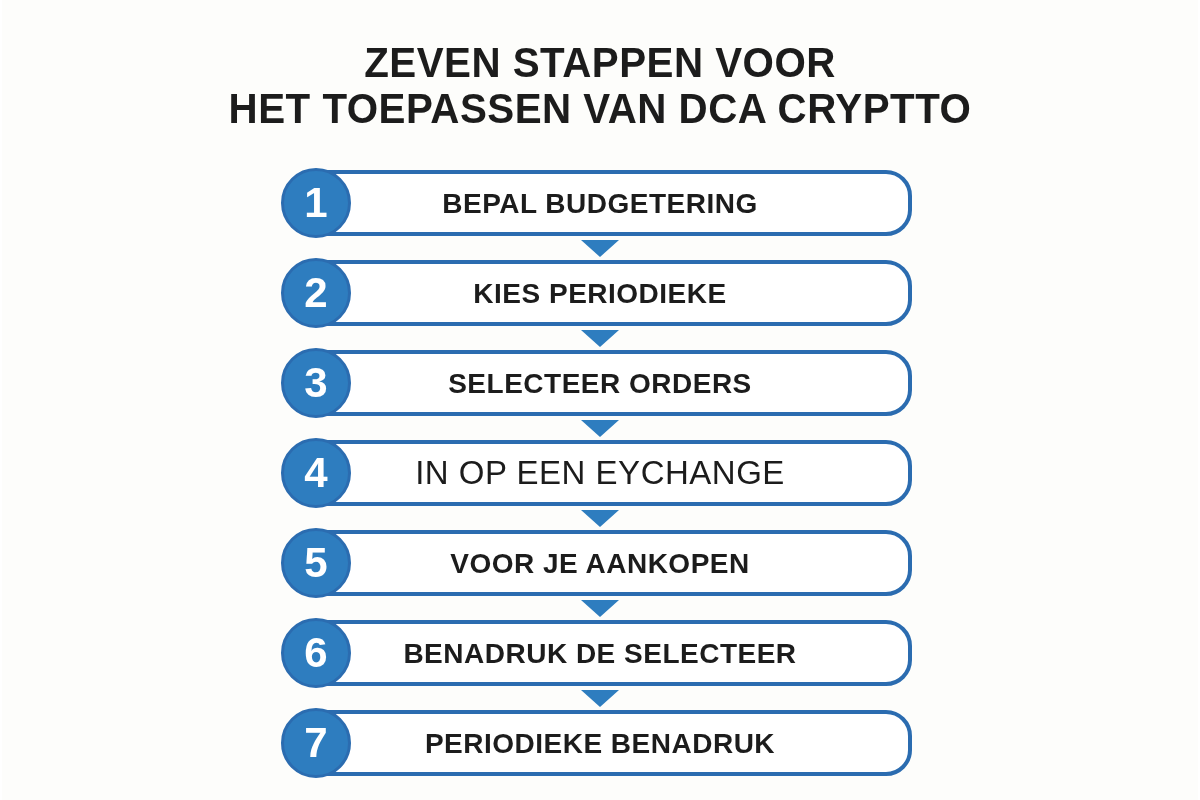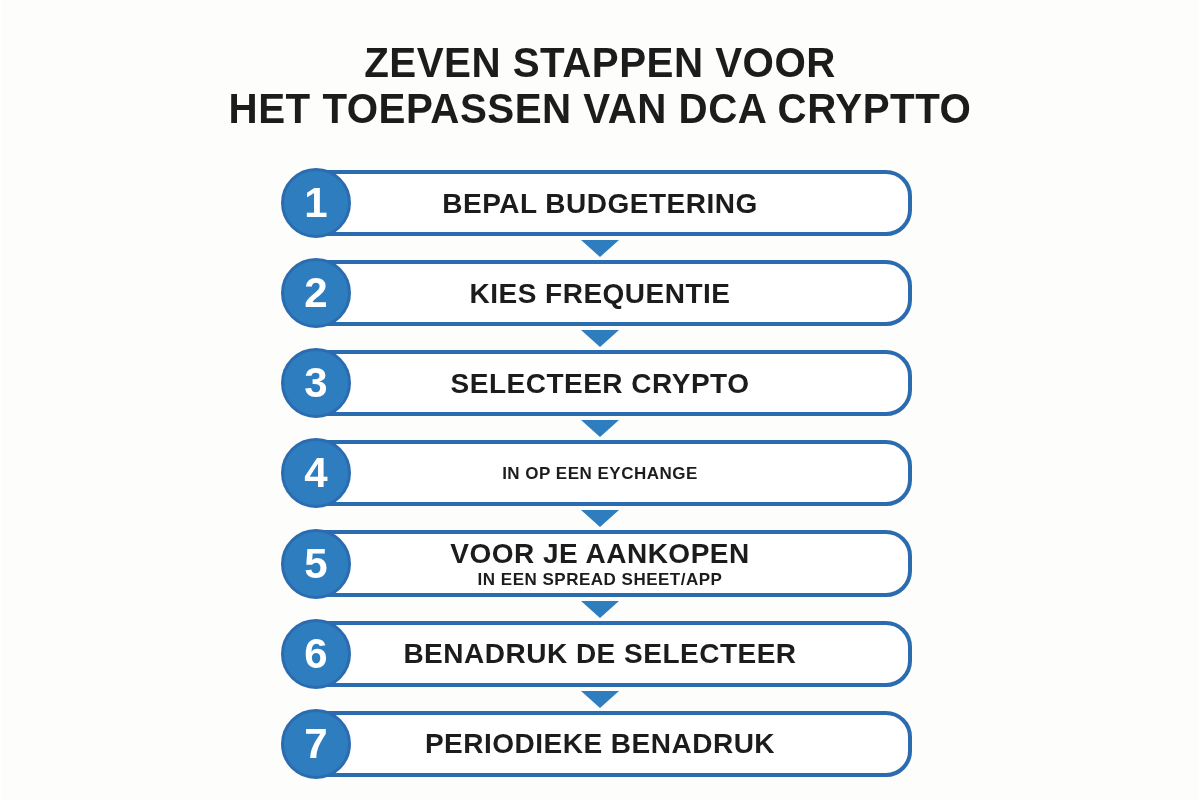--- a/index.html
+++ b/index.html
@@ -54,22 +54,22 @@
     display: block;
     font-size: 28px;
     font-weight: 700;
     letter-spacing: 0.5px;
     color: var(--ink, #1c1c1c);
     line-height: 1.12;
     white-space: nowrap;
   }
   .pill .line2 {
     display: block;
-    font-size: 17px;
-    font-weight: 700;
+    font-size: 33px;
+    font-weight: 400;
     letter-spacing: 0.5px;
     color: var(--ink, #1c1c1c);
     line-height: 1.12;
     white-space: nowrap;
   }
   .circle {
     position: absolute;
     left: -7px;
     top: 50%;
     transform: translateY(-50%);
@@ -111,48 +111,47 @@
       <div class="pill">
         <span class="line1">BEPAL BUDGETERING</span>
         <span class="line2"></span>
       </div>
       <div class="circle">1</div>
     </div>
     <div class="arrow-down"></div>
 
     <div class="step">
       <div class="pill">
-        <span class="line1">KIES FREQUENTIE</span>
+        <span class="line1">KIES PERIODIEKE</span>
         <span class="line2"></span>
       </div>
       <div class="circle">2</div>
     </div>
     <div class="arrow-down"></div>
 
     <div class="step">
       <div class="pill">
-        <span class="line1">SELECTEER CRYPTO</span>
+        <span class="line1">SELECTEER ORDERS</span>
         <span class="line2"></span>
       </div>
       <div class="circle">3</div>
     </div>
     <div class="arrow-down"></div>
 
     <div class="step">
       <div class="pill">
         <span class="line2">IN OP EEN EYCHANGE</span>
       </div>
       <div class="circle">4</div>
     </div>
     <div class="arrow-down"></div>
 
     <div class="step">
       <div class="pill">
         <span class="line1">VOOR JE AANKOPEN</span>
-        <span class="line2">IN EEN SPREAD SHEET/APP</span>
       </div>
       <div class="circle">5</div>
     </div>
     <div class="arrow-down"></div>
 
     <div class="step">
       <div class="pill">
         <span class="line1">BENADRUK DE SELECTEER</span>
         <span class="line2"></span>
       </div>

